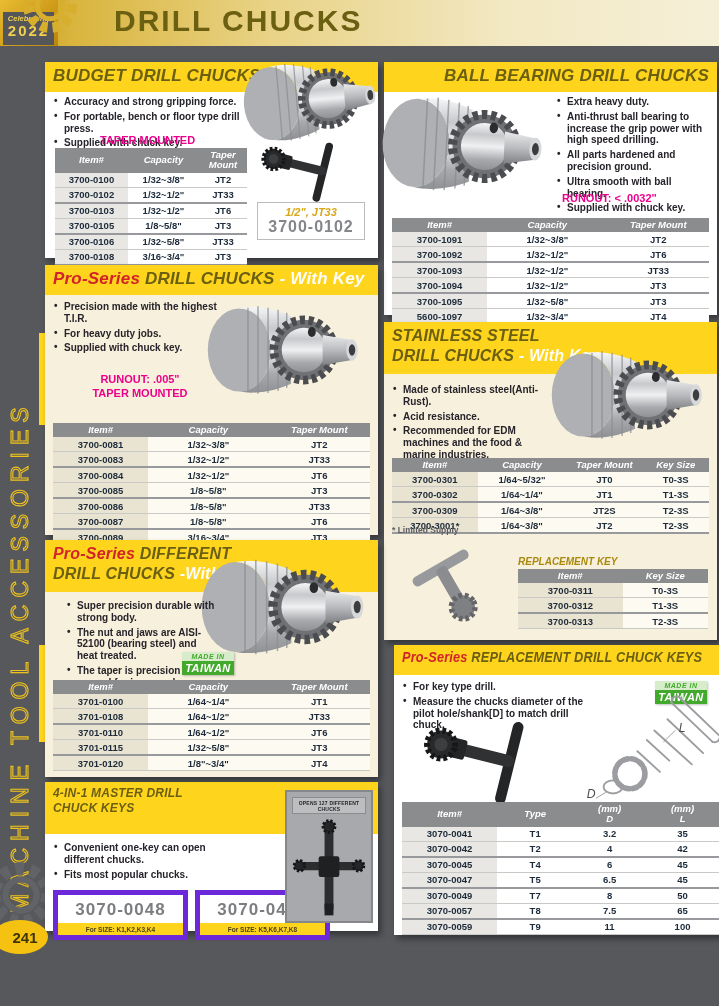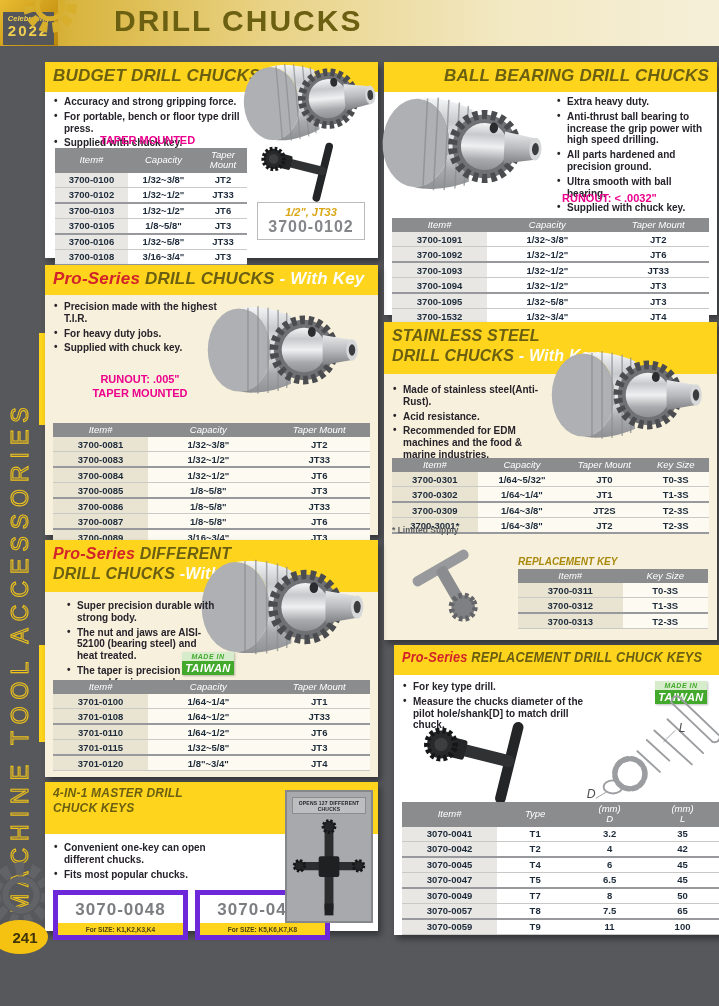--- a/index.html
+++ b/index.html
@@ -44,21 +44,21 @@
   .condense { transform:scaleX(.88); transform-origin:left center; display:inline-block; }
 
   .bullets { position:absolute; margin:0; padding:0; list-style:none; }
   .bullets li { position:relative; padding-left:11px; margin-bottom:3px; font-size:10px;
     line-height:1.18; color:#27232B; font-weight:600; }
   .bullets li::before { content:"\2022"; position:absolute; left:1px; top:-1px; font-size:10px; }
 
   .magenta { position:absolute; color:#EC008C; font-weight:800; font-size:11px; line-height:1.25; }
 
   .tbl { position:absolute; border-collapse:collapse; font-size:9.5px; table-layout:fixed; }
-  .tbl th { background:#8A8C8E; color:#fff; font-weight:400; font-style:italic; text-align:center;
+  .tbl th { background:#8A8C8E; color:#fff; font-weight:700; font-style:italic; text-align:center;
     padding:2px 5px; line-height:1.08; }
   .tbl td { text-align:center; padding:1.5px 1px; color:#1C2A3A; font-weight:700;
     border-bottom:1px solid #C9C9C6; background:#fff; }
   .tbl td:first-child { background:#E8E7E3; }
   .tbl tbody tr:nth-child(even) td { border-bottom:2px solid #97999C; }
   .cream .tbl td { background:#FCFAF1; }
   .cream .tbl td:first-child { background:#E9E4D2; }
   .cols-budget th:nth-child(1){width:38%} .cols-budget th:nth-child(2){width:37%} .cols-budget th:nth-child(3){width:25%}
   .cols-3 th:nth-child(1){width:30%} .cols-3 th:nth-child(2){width:38%} .cols-3 th:nth-child(3){width:32%}
   .cols-stain th:nth-child(1){width:27%} .cols-stain th:nth-child(2){width:28%} .cols-stain th:nth-child(3){width:24%} .cols-stain th:nth-child(4){width:21%}
@@ -283,21 +283,21 @@
             <td>3700-1094</td>
             <td>1/32~1/2"</td>
             <td>JT3</td>
           </tr>
           <tr>
             <td>3700-1095</td>
             <td>1/32~5/8"</td>
             <td>JT3</td>
           </tr>
           <tr>
-            <td>3700-1532</td>
+            <td>5600-1097</td>
             <td>1/32~3/4"</td>
             <td>JT4</td>
           </tr>
         </tbody>
       </table>
   </section>
 
   <section class="panel cream" style="left:45px;top:265px;width:333px;height:270px">
     <div class="band">
       <div class="band-inner">

